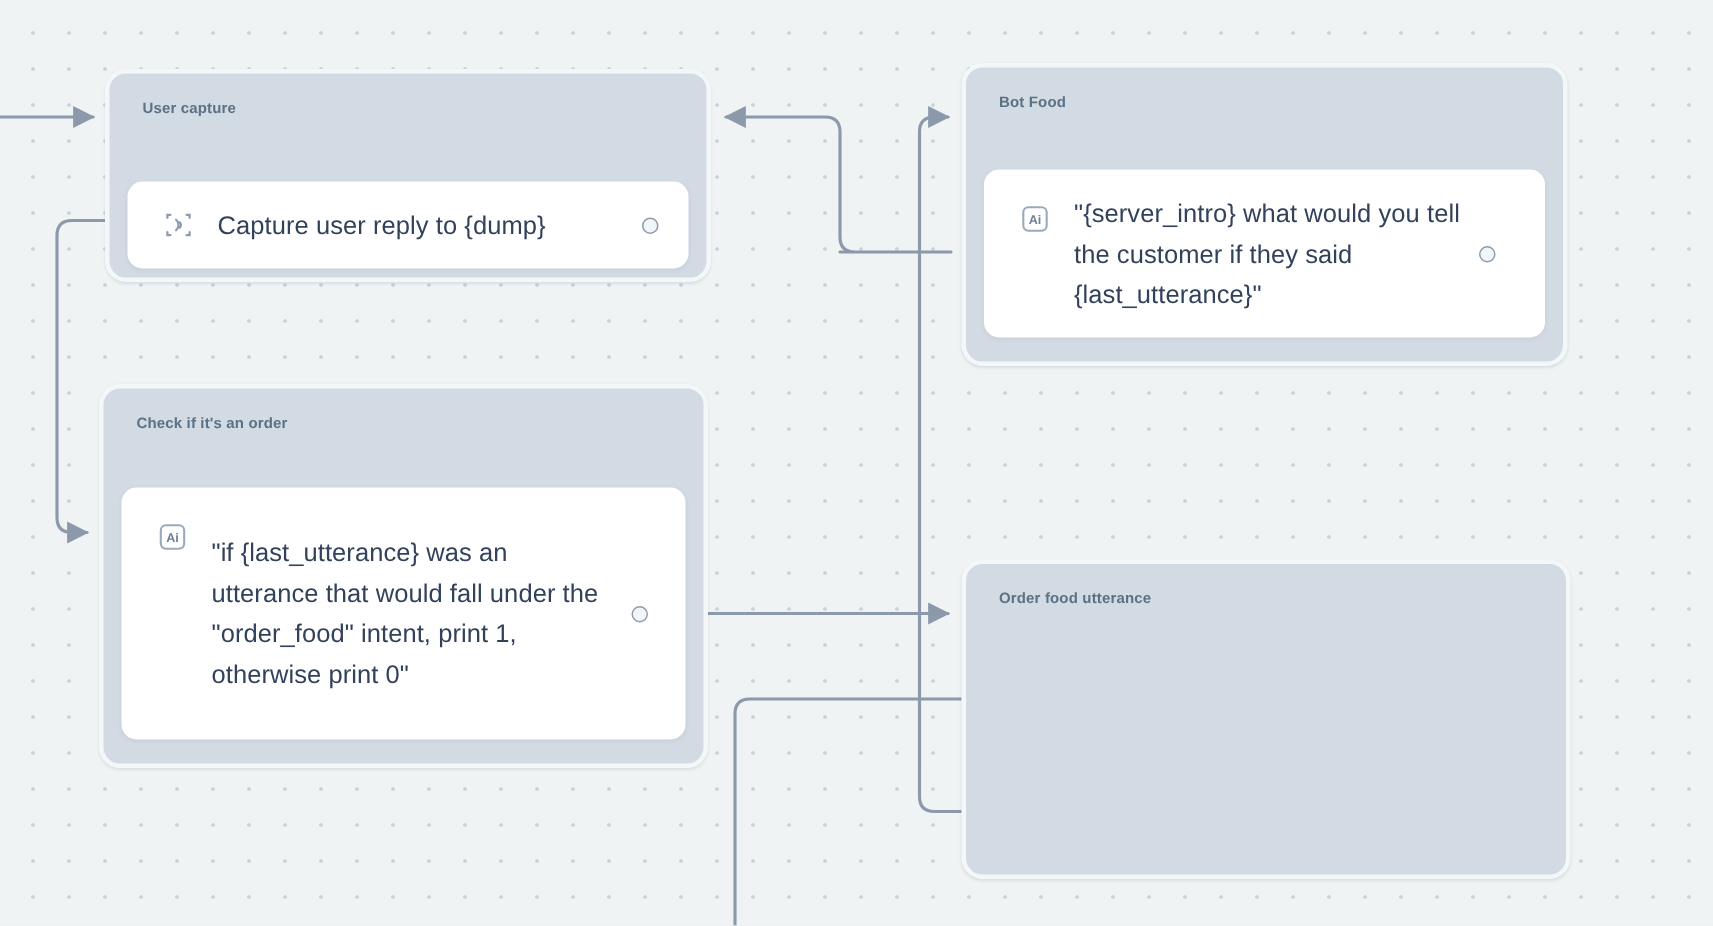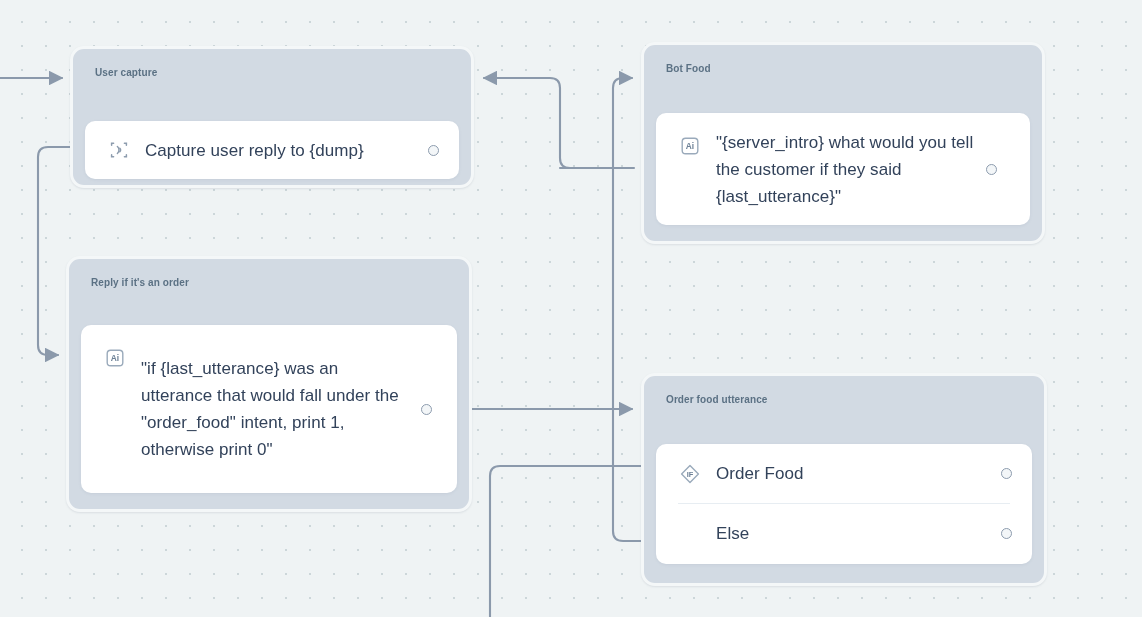--- a/index.html
+++ b/index.html
@@ -194,50 +194,32 @@
             <text x="10" y="13.4" text-anchor="middle" font-family="'Liberation Sans', sans-serif" font-size="8.4" font-weight="700" fill="#6c8096">Ai</text>
           </svg>
         </span>
         <span class="row-label" style="max-width:258px">"{server_intro} what would you tell the customer if they said {last_utterance}"</span>
         <span class="row-port"></span>
       </div>
     </div>
   </div>
 
   <div class="node" id="node-check-order">
-    <div class="node-title">Reply if it's an order</div>
+    <div class="node-title">Check if it's an order</div>
     <div class="node-card">
       <div class="card-row">
         <span class="row-icon">
           <svg width="20" height="20" viewBox="0 0 20 20">
             <rect x="2.2" y="2.2" width="15.6" height="15.6" rx="3.4" fill="none" stroke="#9aaabb" stroke-width="1.4"></rect>
             <text x="10" y="13.4" text-anchor="middle" font-family="'Liberation Sans', sans-serif" font-size="8.4" font-weight="700" fill="#6c8096">Ai</text>
           </svg>
         </span>
         <span class="row-label" style="max-width:268px">"if {last_utterance} was an utterance that would fall under the "order_food" intent, print 1, otherwise print 0"</span>
         <span class="row-port"></span>
       </div>
     </div>
   </div>
 
   <div class="node" id="node-order-cond">
     <div class="node-title">Order food utterance</div>
-    <div class="node-card">
-      <div class="card-row">
-        <span class="row-icon">
-          <svg width="20" height="20" viewBox="0 0 20 20">
-            <path d="M10 1.6 L18.4 10 L10 18.4 L1.6 10 Z" fill="none" stroke="#9aaabb" stroke-width="1.4" stroke-linejoin="round"></path>
-            <text x="10" y="12.9" text-anchor="middle" font-family="'Liberation Sans', sans-serif" font-size="7.4" font-weight="700" fill="#6c8096">IF</text>
-          </svg>
-        </span>
-        <span class="row-label">Order Food</span>
-        <span class="row-port"></span>
-      </div>
-      <div class="row-divider"></div>
-      <div class="card-row">
-        <span class="row-icon"></span>
-        <span class="row-label">Else</span>
-        <span class="row-port"></span>
-      </div>
-    </div>
   </div>
 
 </div>
 
 </body></html>

